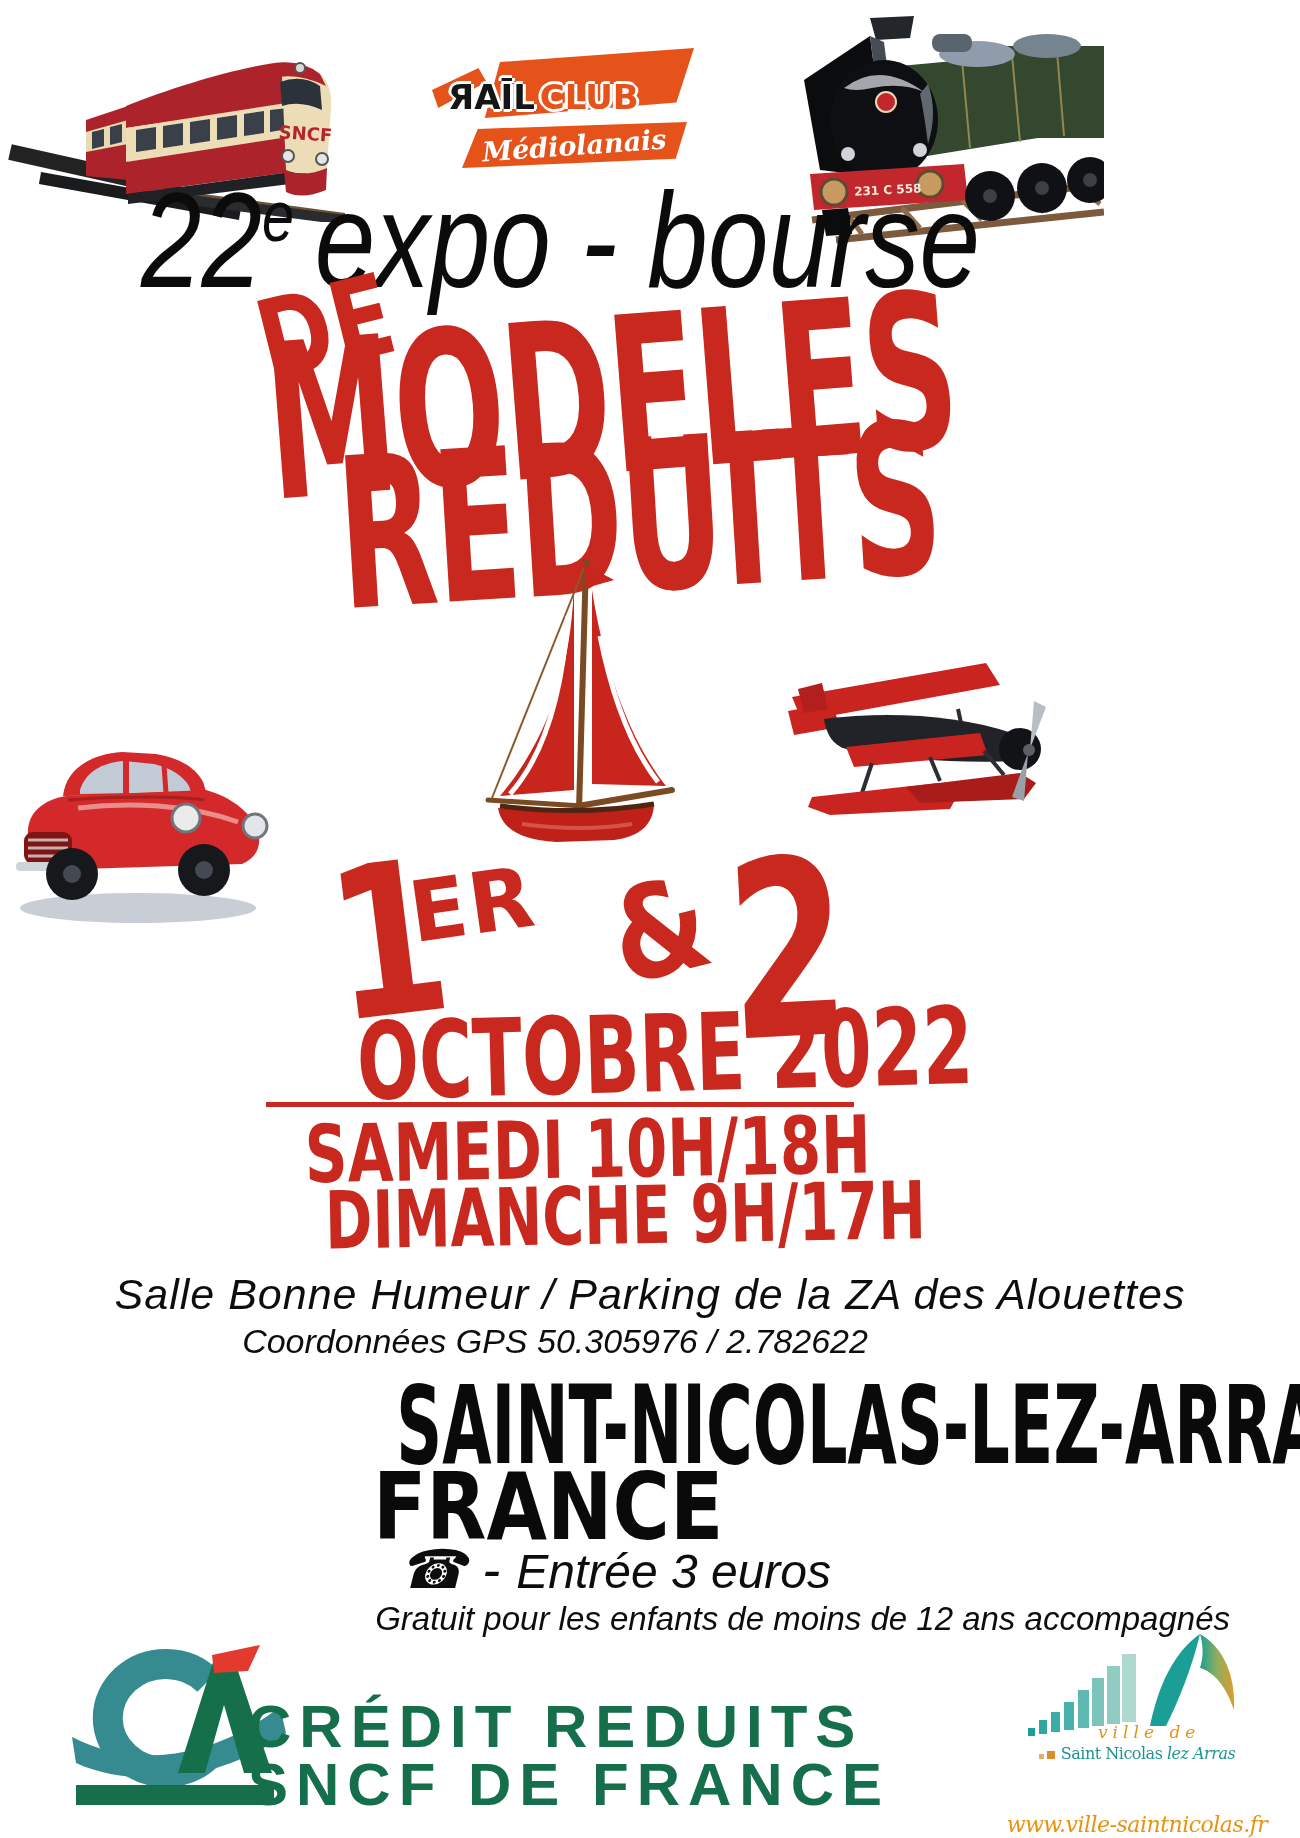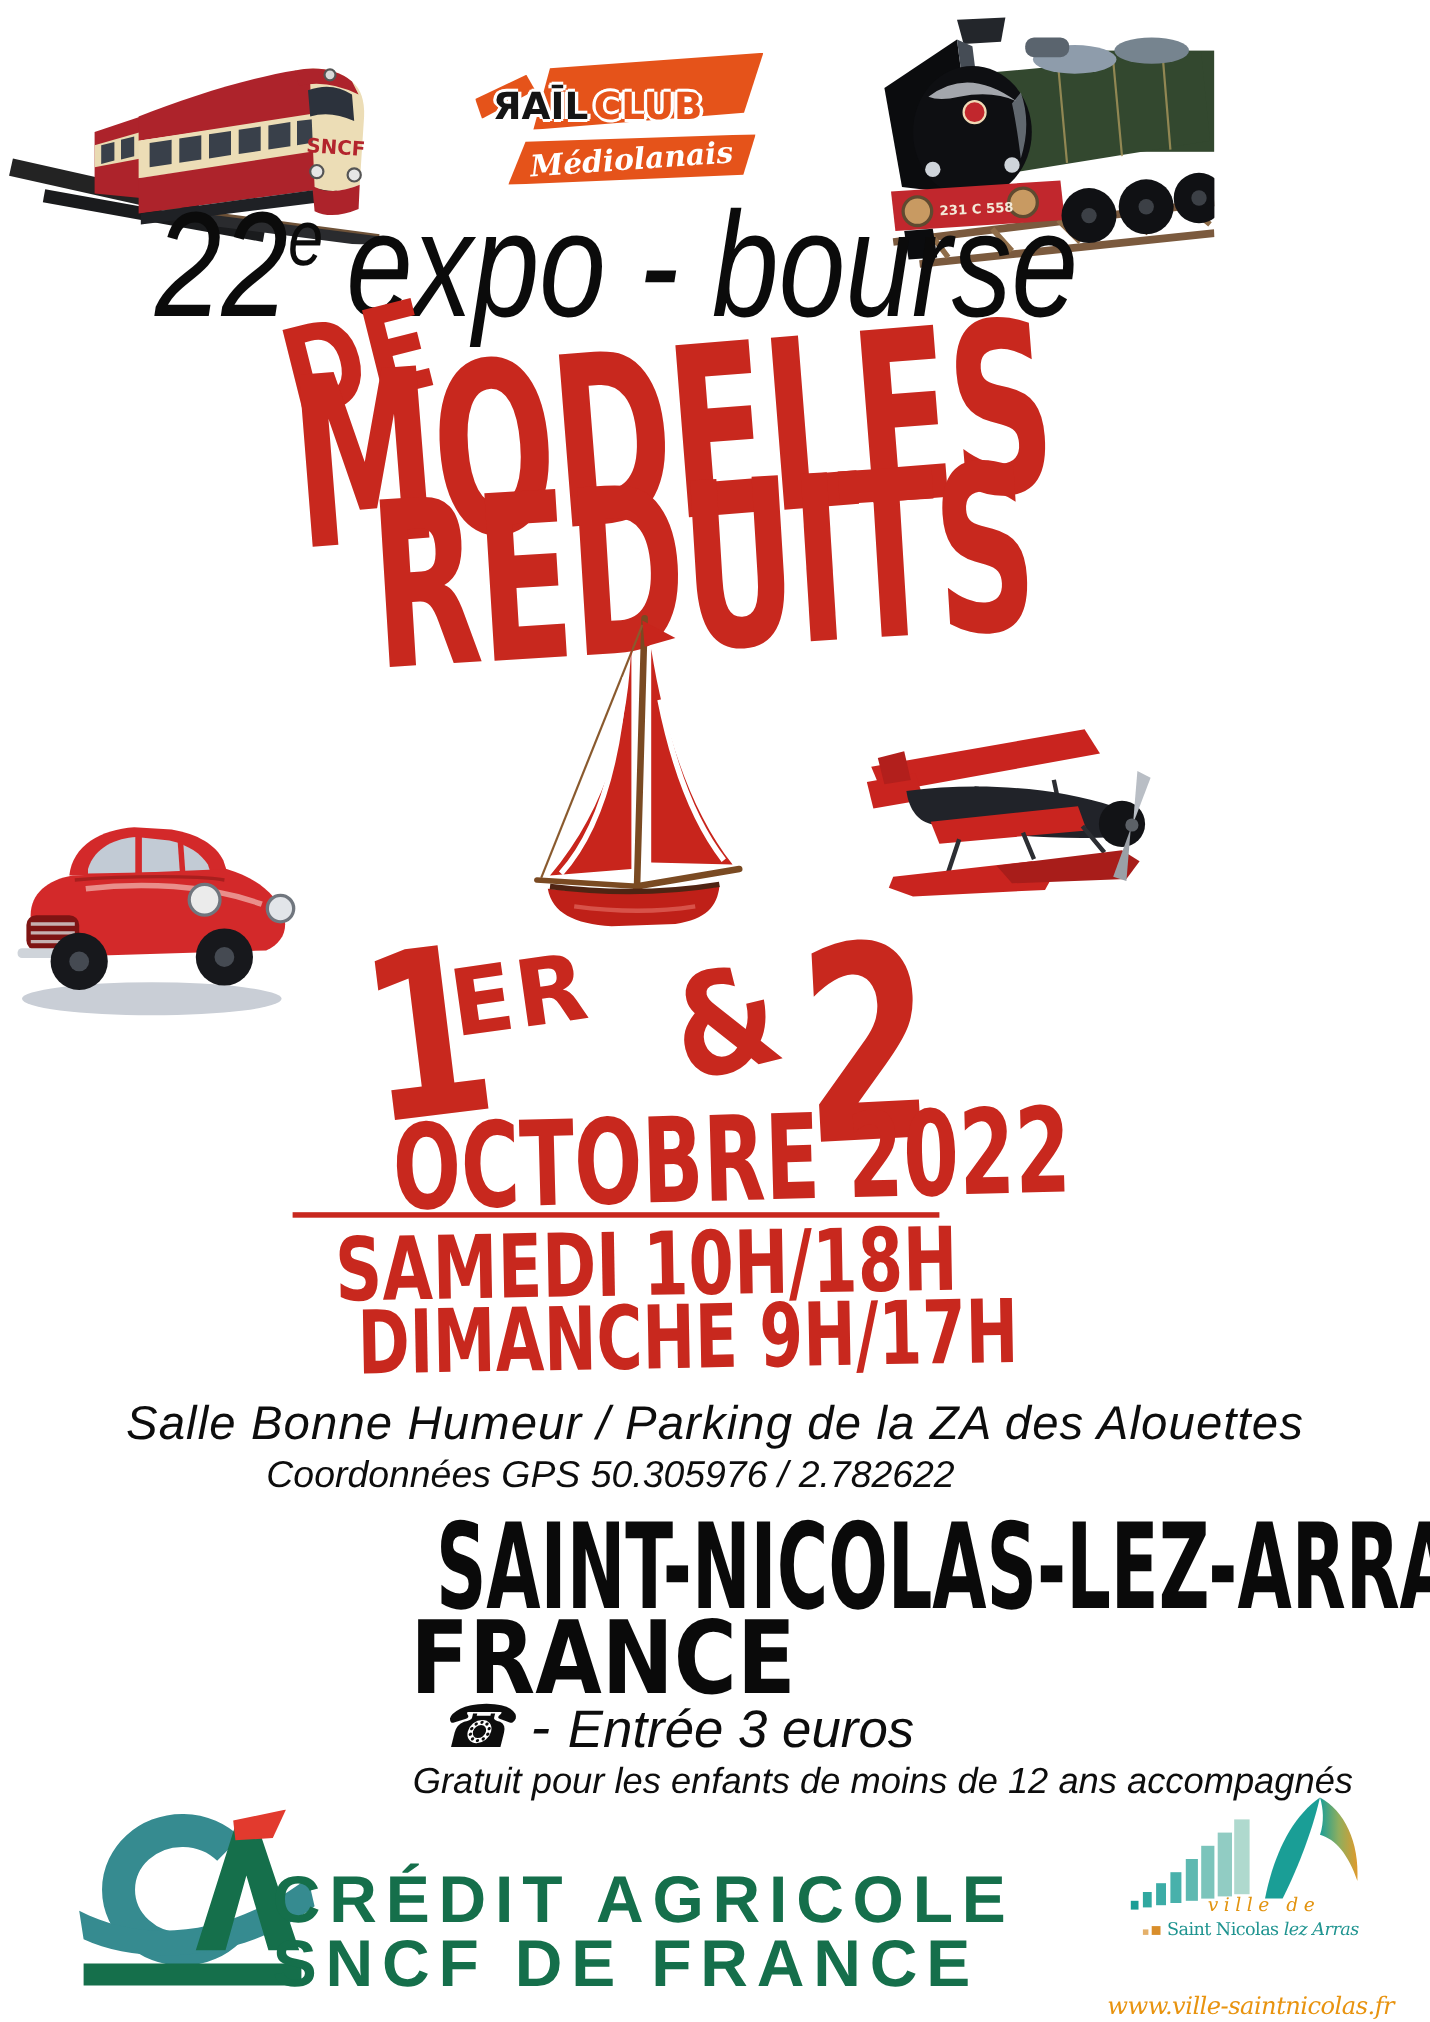--- a/index.html
+++ b/index.html
@@ -254,21 +254,21 @@
   <div class="abs free-note nowrap">Gratuit pour les enfants de moins de 12 ans accompagnés</div>
 
   <svg class="abs" style="left:62px;top:1645px" width="230" height="162" viewBox="0 0 230 162">
     <path d="M146 36 A58 54 0 1 0 146 110" fill="none" stroke="#368b90" stroke-width="30"></path>
     <path d="M10 92 C72 124 150 114 218 62 L224 88 C162 136 70 144 14 118 Z" fill="#368b90"></path>
     <path d="M116 128 L152 14 L172 14 L210 128 L182 128 L162 60 L143 128 Z" fill="#156f4b"></path>
     <path d="M150 10 L198 0 L186 26 L152 28 Z" fill="#e23a2e"></path>
     <rect x="14" y="140" width="198" height="20" fill="#156f4b"></rect>
   </svg>
   <div class="abs ca-name">
-    <div>CRÉDIT AGRICOLE</div>
+    <div>CRÉDIT REDUITS</div>
     <div>SNCF DE FRANCE</div>
   </div>
 
   <svg class="abs" style="left:1008px;top:1628px" width="230" height="120" viewBox="0 0 230 120">
     <defs>
       <linearGradient id="cg" x1="0" y1="0" x2="1" y2="0">
         <stop offset="0" stop-color="#1a9e96"></stop>
         <stop offset=".5" stop-color="#8fae5e"></stop>
         <stop offset="1" stop-color="#e09a2c"></stop>
       </linearGradient>

